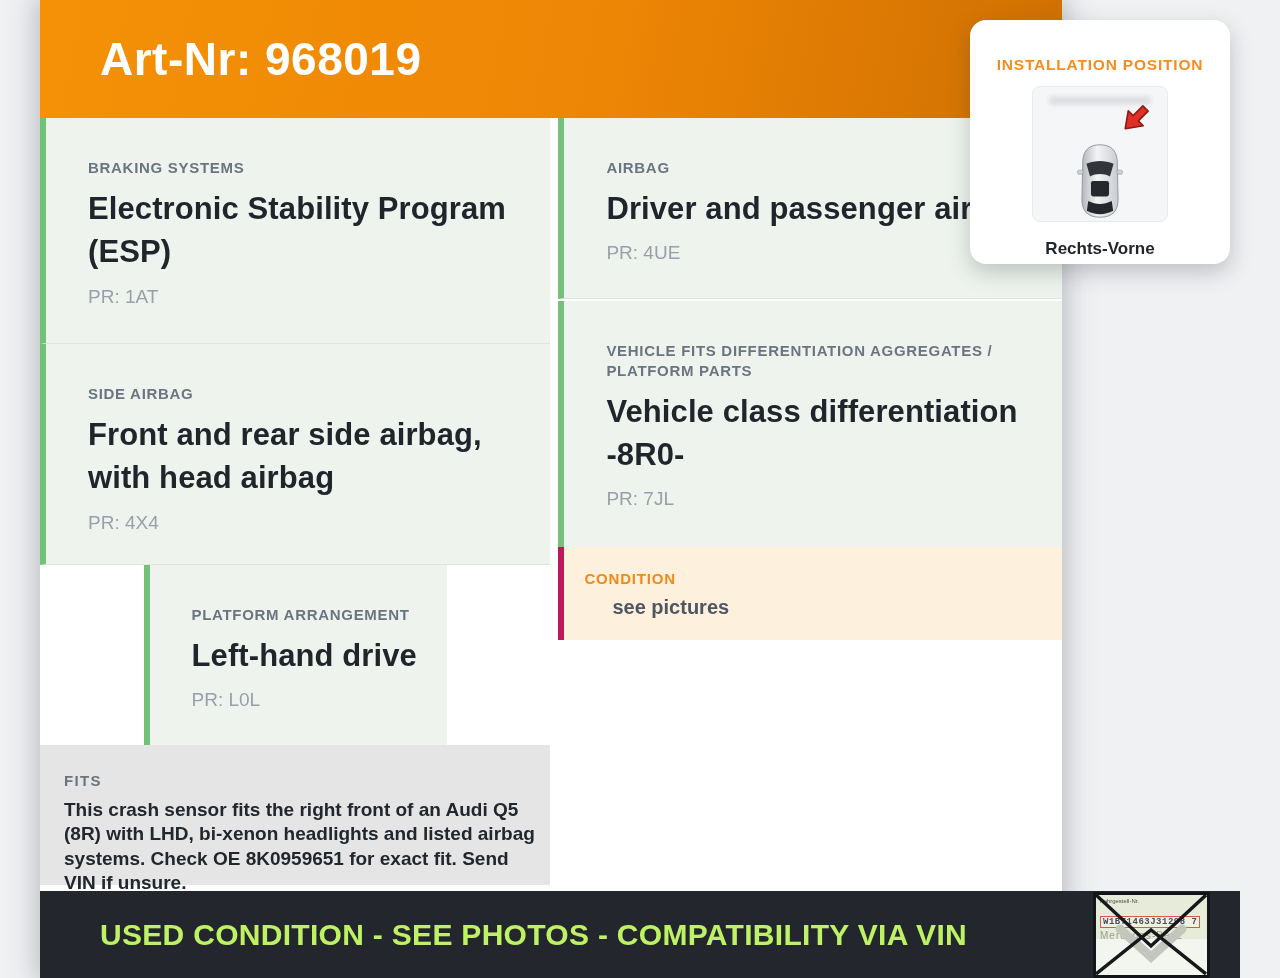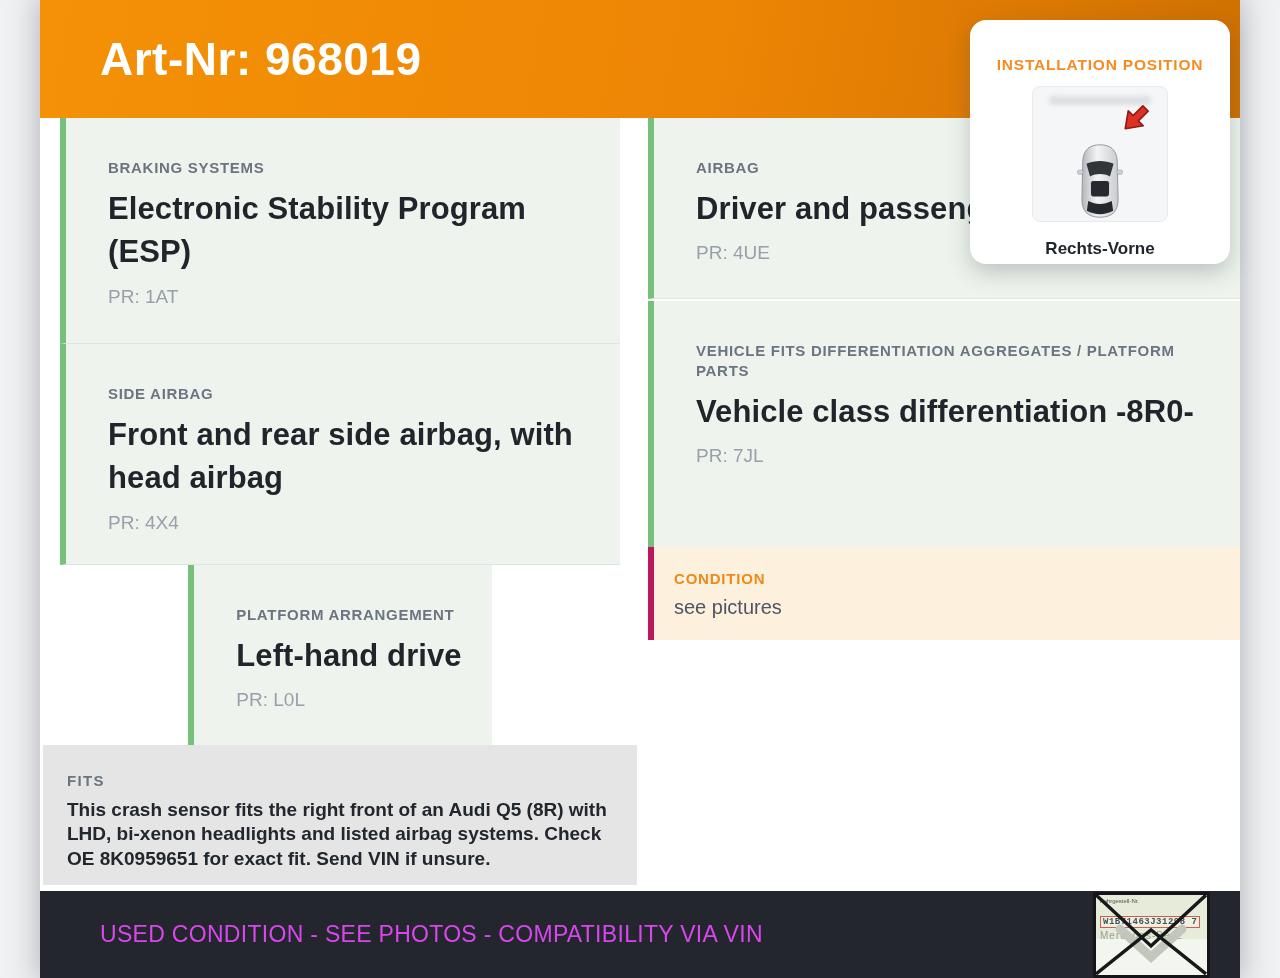--- a/index.html
+++ b/index.html
@@ -6,21 +6,21 @@
   body{
     width:1280px;height:978px;
     background:#f0f1f3;
     font-family:"Liberation Sans","DejaVu Sans",sans-serif;
     overflow:hidden;
   }
   #app{position:relative;width:1280px;height:978px;}
 
   
   .content{
-    position:absolute;left:40px;top:0;width:1200px;height:978px;
+    position:absolute;left:40px;top:0;width:1022px;height:978px;
     background:#ffffff;
     box-shadow:0 0 26px 4px rgba(95,100,110,.38);
   }
 
   
   .hdr{
     height:118px;
     background:linear-gradient(100deg,#f49106 0%,#ee8605 55%,#cf7002 100%);
     display:flex;align-items:center;
     padding-left:60px;box-sizing:border-box;
@@ -79,31 +79,31 @@
   
   .condition{
     box-sizing:border-box;height:93px;
     background:#fdf0dc;border-left:6px solid #be185d;
     padding:23px 20px 0 20px;
   }
   .cond-label{
     font-size:15px;font-weight:700;color:#ed8a1a;letter-spacing:.8px;
   }
   .cond-text{
-    margin-top:9px;font-size:20px;font-weight:400;color:#4d5662;
+    margin-top:9px;font-size:20px;font-weight:700;color:#4d5662;margin-left:28px;
   }
 
   
   .bottom-bar{
     position:absolute;left:0;top:891px;width:1200px;height:87px;
     background:#23262c;display:flex;align-items:center;
     padding-left:60px;box-sizing:border-box;
   }
   .bottom-bar span{
-    color:#d946ef;font-size:23px;font-weight:400;letter-spacing:.3px;
+    color:#bef264;font-size:30px;font-weight:700;letter-spacing:.3px;
   }
 
   
   .install-card{
     position:absolute;left:970px;top:20px;width:260px;height:244px;
     background:#ffffff;border-radius:16px;z-index:5;
     box-shadow:0 8px 22px rgba(60,65,75,.28);
     text-align:center;box-sizing:border-box;padding-top:36px;
   }
   .install-label{

